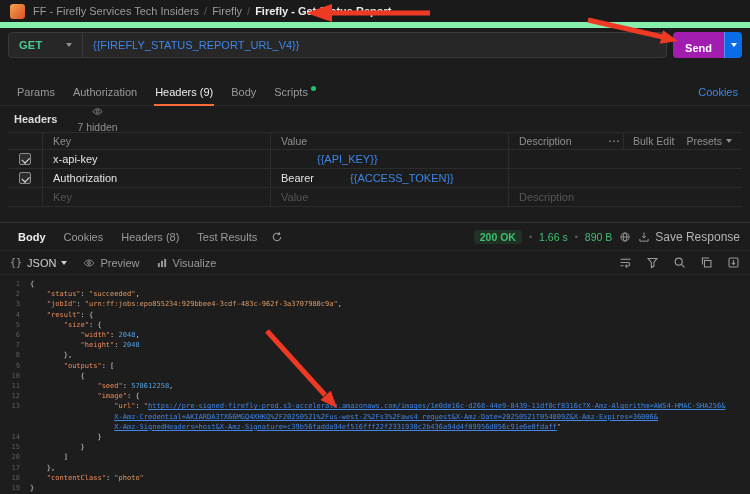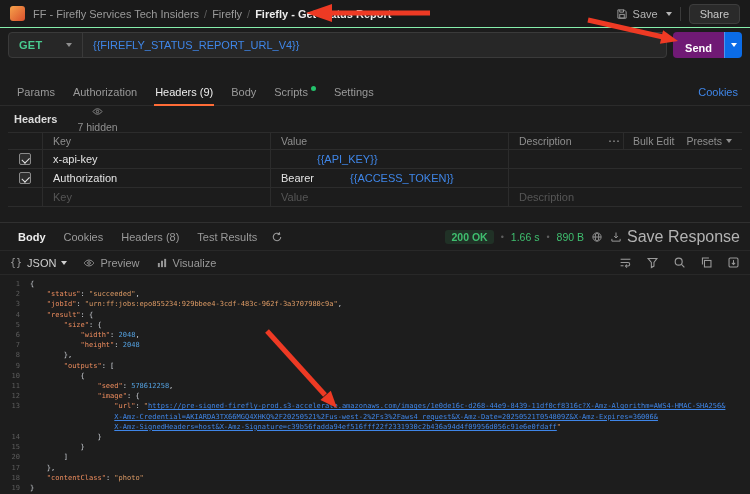--- a/index.html
+++ b/index.html
@@ -8,21 +8,21 @@
     position:relative; width:750px; height:494px; overflow:hidden;
     background:#1c1c1c; color:#c9c9c9;
     font-family:"Liberation Sans",sans-serif; font-size:11px;
     display:flex; flex-direction:column;
   }
   svg { display:block; }
   .icon { color:#9a9a9a; }
 
   
   .topbar { height:28px; flex:0 0 28px; display:flex; align-items:center;
-    justify-content:space-between; padding:0 10px; border-bottom:1px solid #86efac; background:#1a1a1a;}
+    justify-content:space-between; padding:0 10px; border-bottom:6px solid #86efac; background:#1a1a1a;}
   .tb-left { display:flex; align-items:center; gap:8px; }
   .ws-avatar { width:15px; height:15px; border-radius:3px;
     background:linear-gradient(135deg,#f6a24b,#d94f2c); display:inline-block; }
   .crumbs { display:flex; align-items:center; gap:5px; color:#9a9a9a; }
   .crumbs .sep { color:#5d5d5d; }
   .crumbs .current { color:#ededed; font-weight:bold; }
   .tb-right { display:flex; align-items:center; gap:8px; color:#b5b5b5; }
   .tb-btn { display:flex; align-items:center; gap:5px; cursor:pointer; }
   .caret { width:0; height:0; border-left:3.5px solid transparent; border-right:3.5px solid transparent;
     border-top:4px solid currentColor; display:inline-block; }
@@ -32,21 +32,21 @@
 
   
   .reqbar { flex:0 0 34px; display:flex; align-items:center; gap:6px; padding:0 8px; }
   .url-box { flex:1; height:26px; display:flex; align-items:center;
     background:#272727; border:1px solid #3a3a3a; border-radius:4px; overflow:hidden; }
   .method { width:74px; height:100%; display:flex; align-items:center; justify-content:space-between;
     padding:0 10px; border-right:1px solid #3a3a3a; cursor:pointer; color:#8f8f8f; }
   .method .m { color:#49cc90; font-weight:bold; letter-spacing:.3px; }
   .url-input { flex:1; padding:0 10px; color:#3f86e8; white-space:nowrap; overflow:hidden; cursor:text; }
   .send { height:26px; display:flex; border-radius:4px; overflow:hidden; flex:0 0 auto; }
-  .send .main { background:#701a75; color:#fff; font-weight:bold; display:flex; align-items:center;
+  .send .main { background:#a21caf; color:#fff; font-weight:bold; display:flex; align-items:center;
     padding:16px 12px; cursor:pointer; }
   .send .arrow { background:#0b6ce8; border-left:1px solid rgba(255,255,255,.28); width:18px;
     display:flex; align-items:center; justify-content:center; color:#fff; cursor:pointer; }
 
   
   .reqtabs { flex:0 0 27px; display:flex; align-items:stretch; padding:0 8px;
     border-bottom:1px solid #2b2b2b; position:relative;margin-top:17px; }
   .rtab { display:flex; align-items:center; padding:0 9px; color:#9a9a9a; cursor:pointer; position:relative; }
   .rtab.active { color:#ededed; }
   .rtab.active::after { content:""; position:absolute; left:8px; right:8px; bottom:-1px; height:2px; background:#ff6c37; }
@@ -82,21 +82,21 @@
   .resp { flex:0 0 272px; border-top:1px solid #303030; display:flex; flex-direction:column; background:#1c1c1c; }
   .resp-head { flex:0 0 27px; display:flex; align-items:center; padding:0 10px; gap:2px; }
   .resp-tab { padding:0 8px; color:#9a9a9a; cursor:pointer; height:100%; display:flex; align-items:center; }
   .resp-tab.active { color:#ededed; font-weight:bold; }
   .refresh-btn { margin-left:4px; cursor:pointer; }
   .resp-meta { margin-left:auto; display:flex; align-items:center; gap:7px; }
   .status-pill { color:#3fbf6f; background:rgba(63,191,111,.13); font-weight:bold; font-size:10.5px;
     padding:1px 6px; border-radius:3px;text-align:center; }
   .mgreen { color:#3fbf6f; font-size:10.5px; }
   .mdot { color:#5e5e5e; font-size:9px; }
-  .save-resp { display:flex; align-items:center; gap:5px; color:#b3b3b3; cursor:pointer; font-size:16px; }
+  .save-resp { display:flex; align-items:center; gap:5px; color:#b3b3b3; cursor:pointer; font-size:12px; }
 
   .resp-toolbar { flex:0 0 25px; display:flex; align-items:center; padding:0 10px;
     border-top:1px solid #282828; border-bottom:1px solid #282828; }
   .fmt { display:flex; align-items:center; gap:5px; color:#cfcfcf; cursor:pointer; margin-right:16px; }
   .fmt .braces { color:#9a9a9a; font-family:"DejaVu Sans Mono",monospace; font-size:10px; }
   .tool { display:flex; align-items:center; gap:5px; color:#9a9a9a; cursor:pointer; margin-right:16px; }
   .rt-icons { margin-left:auto; display:flex; align-items:center; gap:14px; }
   .rt-icons .icon { cursor:pointer; }
 
   
@@ -123,35 +123,20 @@
     <div class="tb-left">
       <span class="ws-avatar"></span>
       <div class="crumbs">
         <span>FF - Firefly Services Tech Insiders</span>
         <span class="sep">/</span>
         <span>Firefly</span>
         <span class="sep">/</span>
         <span class="current">Firefly - Get Status Report</span>
       </div>
     </div>
-    <div class="tb-right">
-      <span class="tb-btn">
-        <span class="icon">
-          <svg width="12" height="12" viewBox="0 0 16 16" fill="none" stroke="currentColor" stroke-width="1.3">
-            <path d="M2.5 2.5h8.5l2.5 2.5v8.5h-11z"></path>
-              <rect x="5" y="8.5" width="6" height="5"></rect>
-              <path d="M5 2.5v3h5v-3"></path>
-          </svg>
-        </span>
-        <span>Save</span>
-      </span>
-      <span class="caret"></span>
-      <span class="vdiv"></span>
-      <button class="share-btn">Share</button>
-    </div>
   </div>
 
   <div class="reqbar">
     <div class="url-box">
       <div class="method">
         <span class="m">GET</span>
         <span class="caret"></span>
       </div>
       <div class="url-input">{{FIREFLY_STATUS_REPORT_URL_V4}}</div>
     </div>
@@ -172,23 +157,20 @@
       </span>
     <span class="rtab active">
         <span>Headers (9)</span>
       </span>
     <span class="rtab">
         <span>Body</span>
       </span>
     <span class="rtab">
         <span>Scripts</span>
         <span class="gdot"></span>
-      </span>
-    <span class="rtab">
-        <span>Settings</span>
       </span>
     <span class="cookies">Cookies</span>
   </div>
 
   <div class="kv-wrap">
     <div class="kv-title">
       <span class="t">Headers</span>
       <span class="hidden-toggle">
         <span class="icon">
           <svg width="11" height="11" viewBox="0 0 16 16" fill="none" stroke="currentColor" stroke-width="1.2">

